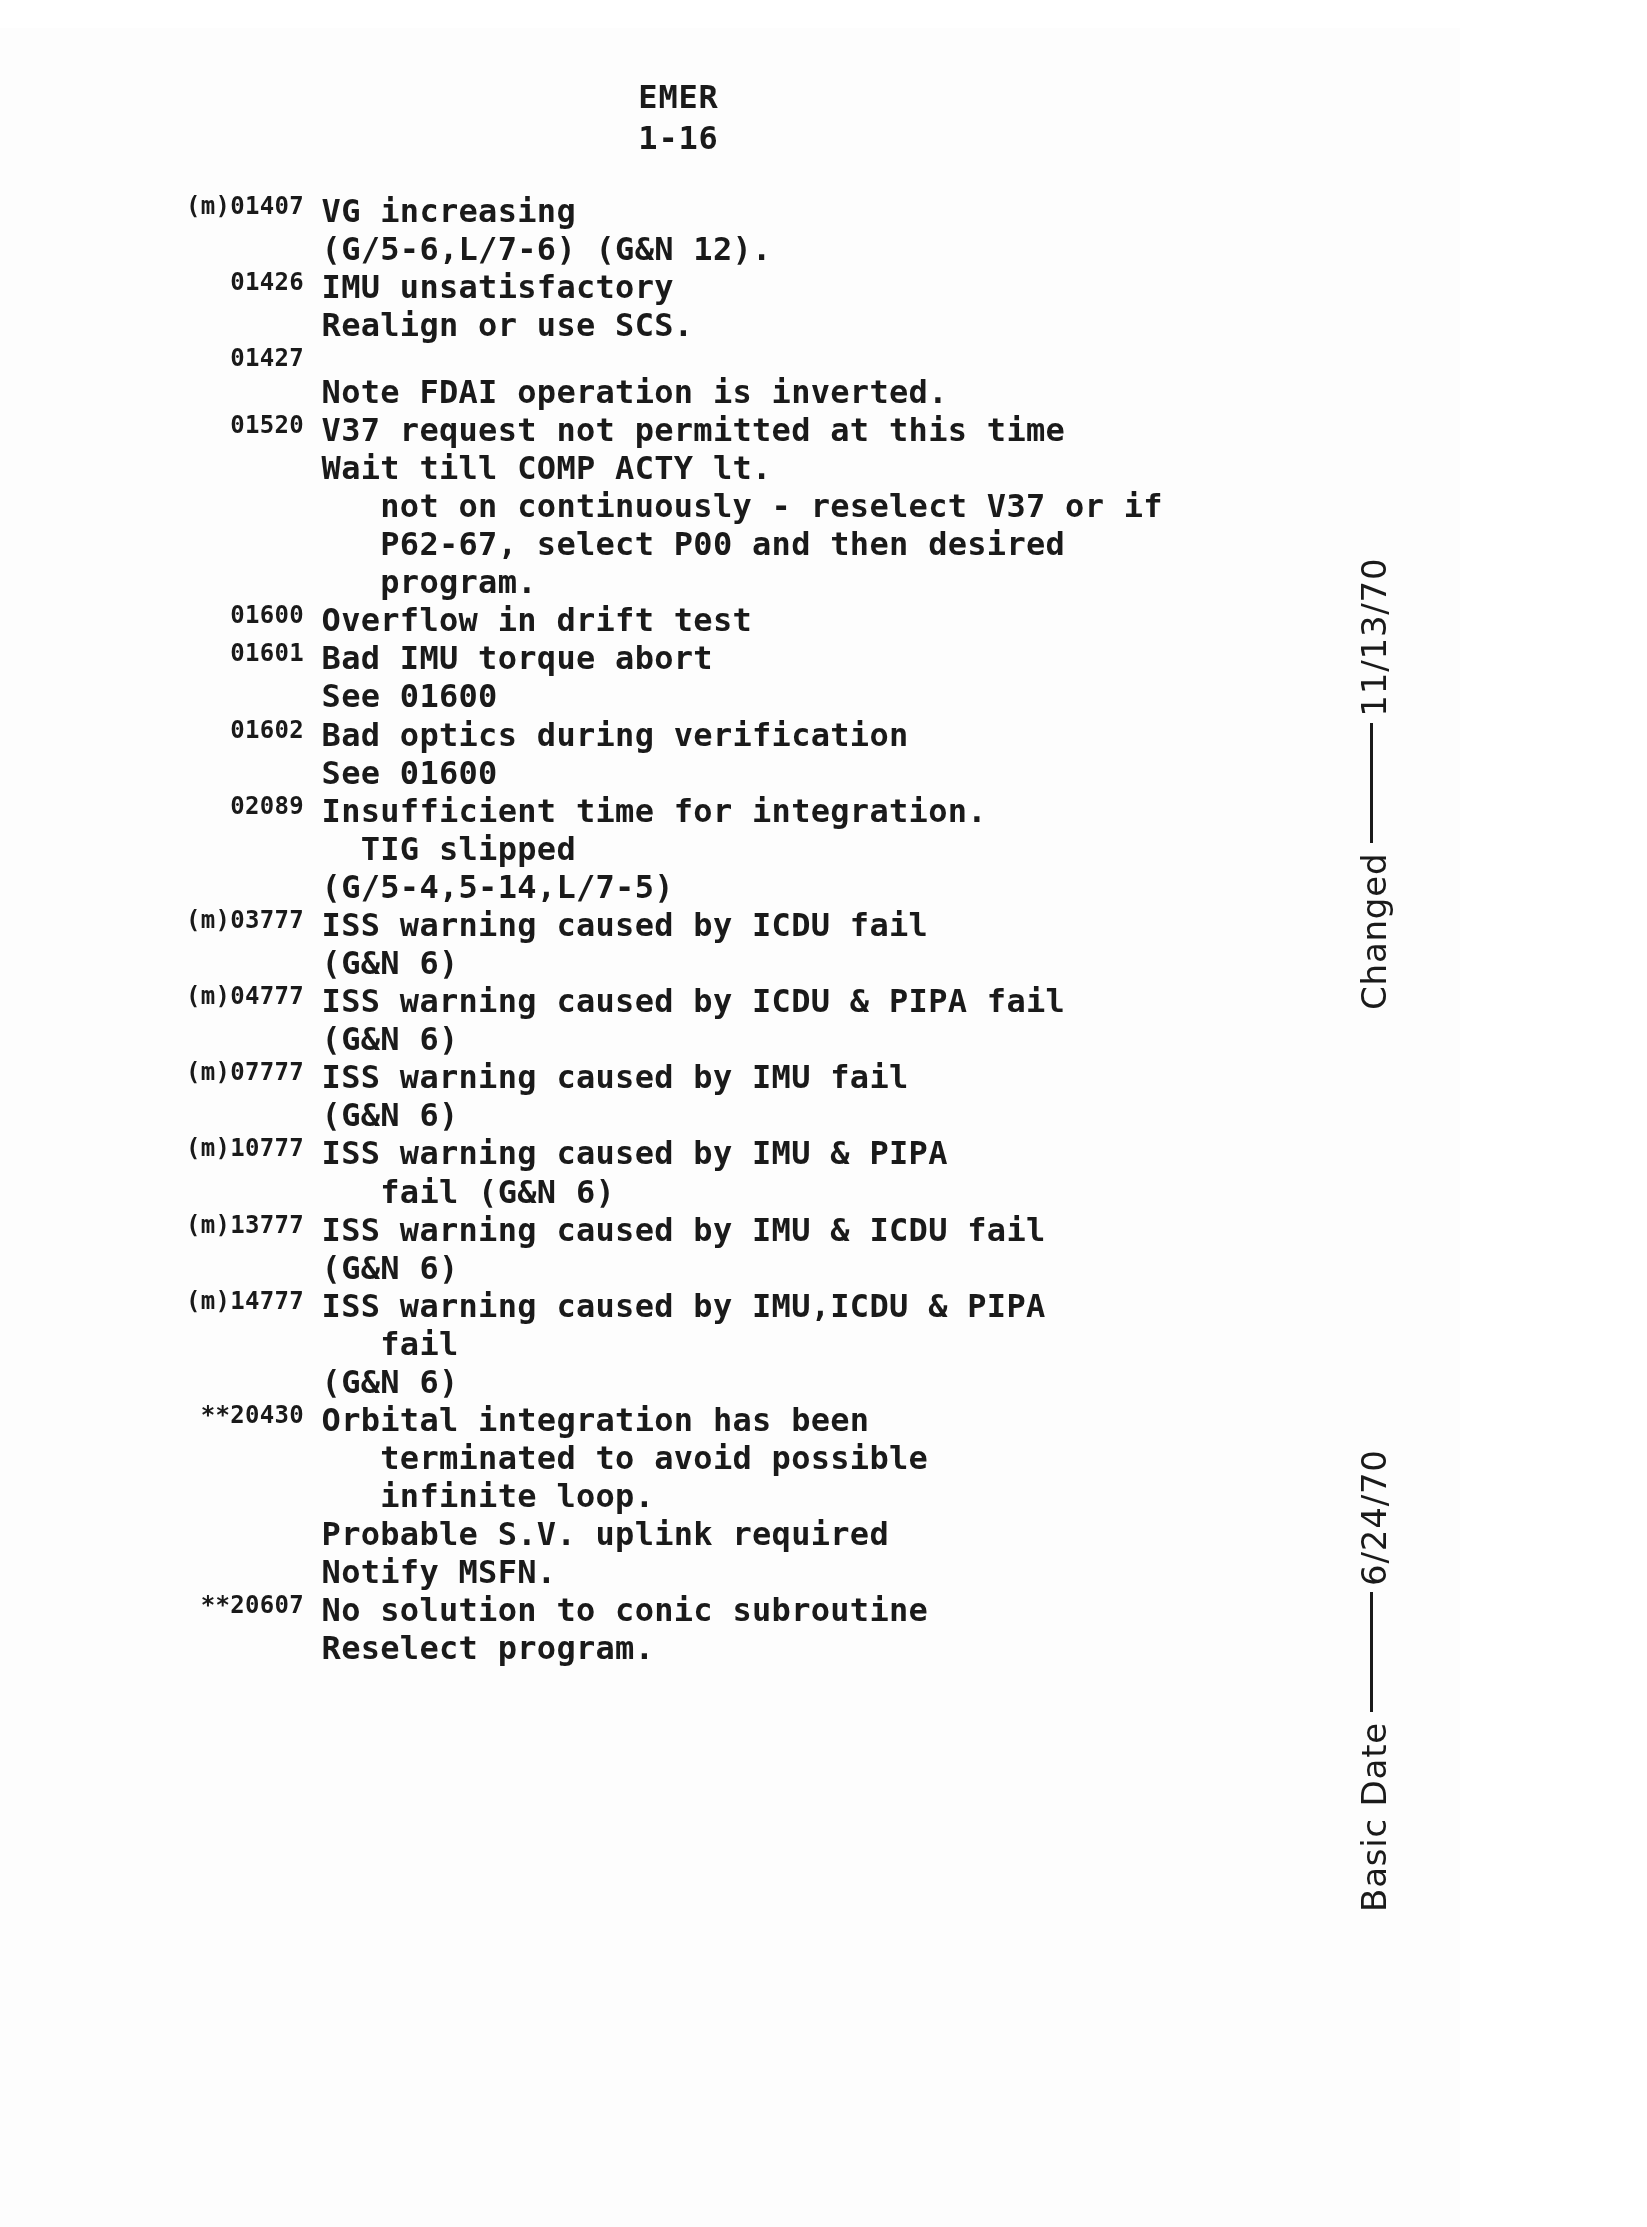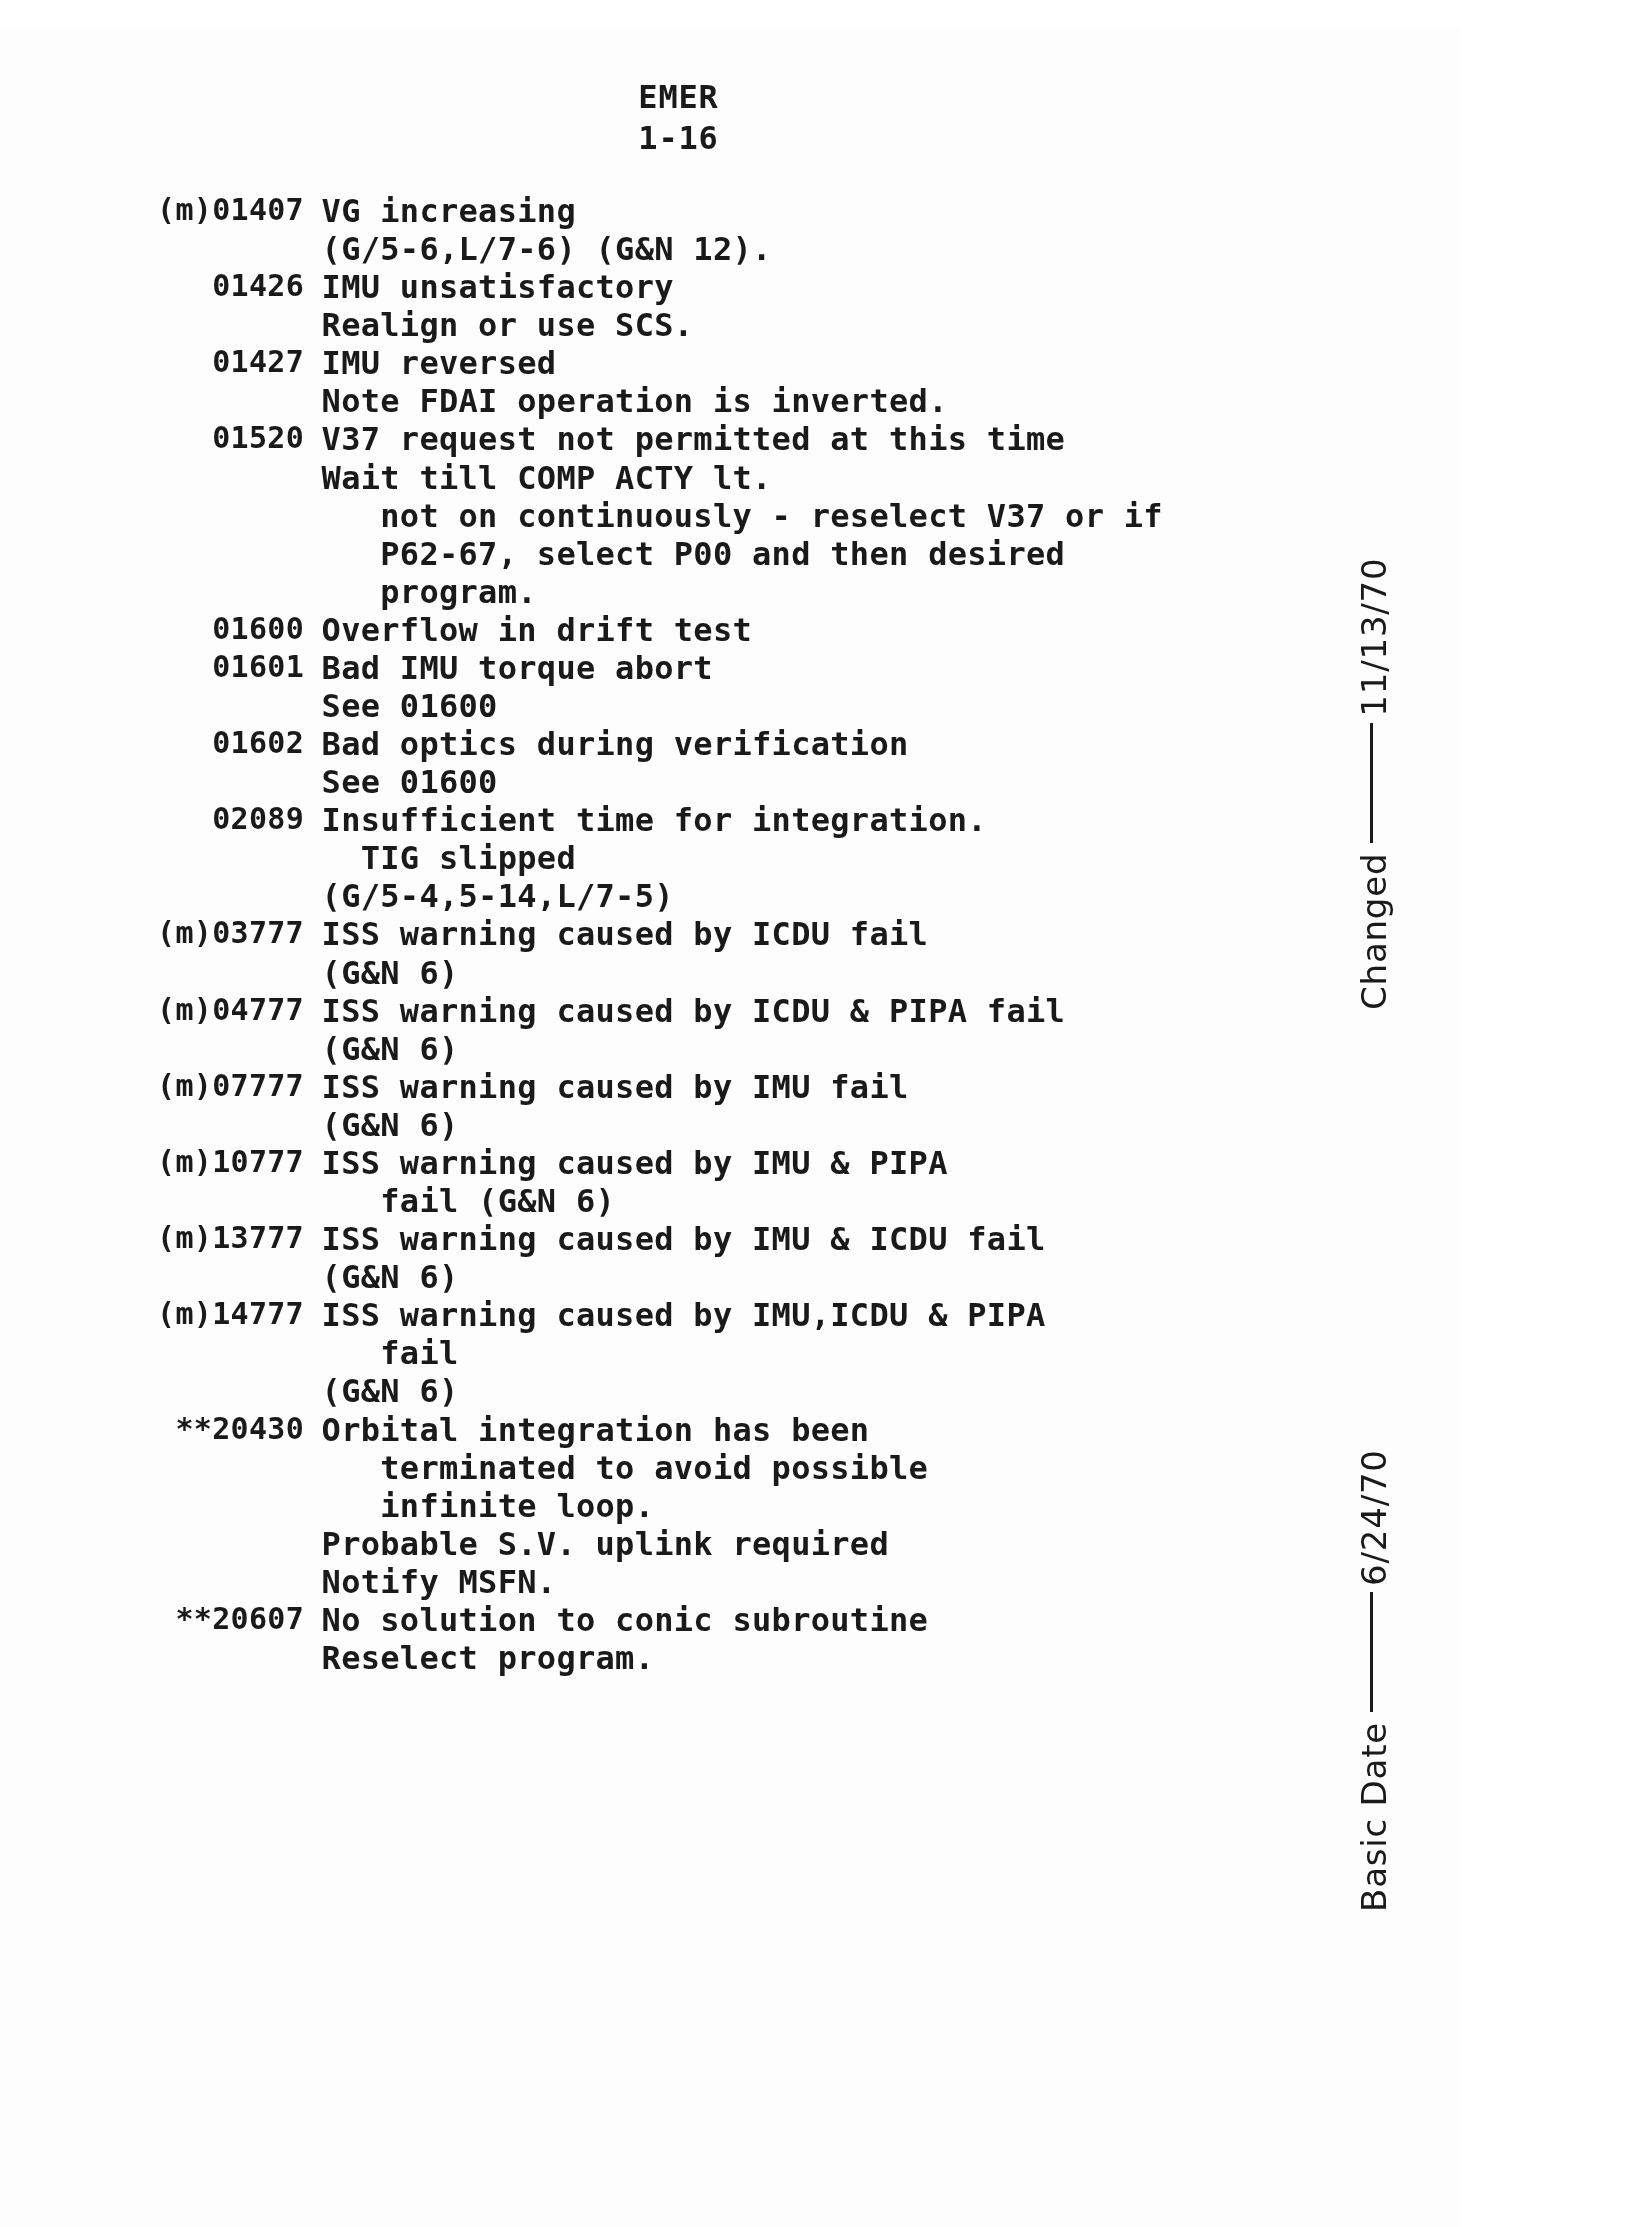--- a/index.html
+++ b/index.html
@@ -56,21 +56,21 @@
     font-weight: 700;
     line-height: 1.19;
     letter-spacing: 0.3px;
     white-space: pre;
   }
   .code {
     width: 240px;
     flex: 0 0 240px;
     text-align: right;
     padding-right: 17.6px;
-    font-size: 30px;
+    font-size: 24px;
     font-weight: 700;
     white-space: pre;
   }
   .text {
     flex: 1 1 auto;
     white-space: pre;
   }
   .cont .code {
     visibility: hidden;
   }
@@ -122,21 +122,21 @@
   <div class="listing">
       <div class="entry">
         <div class="row"><span class="code">(m)01407</span><span class="text">VG increasing</span></div>
         <div class="row cont"><span class="code">(m)01407</span><span class="text">(G/5-6,L/7-6) (G&amp;N 12).</span></div>
       </div>
       <div class="entry">
         <div class="row"><span class="code">01426</span><span class="text">IMU unsatisfactory</span></div>
         <div class="row cont"><span class="code">01426</span><span class="text">Realign or use SCS.</span></div>
       </div>
       <div class="entry">
-        <div class="row"><span class="code">01427</span><span class="text">IMU reversed</span></div>
+        <div class="row"><span class="code">01427</span></div>
         <div class="row cont"><span class="code">01427</span><span class="text">Note FDAI operation is inverted.</span></div>
       </div>
       <div class="entry">
         <div class="row"><span class="code">01520</span><span class="text">V37 request not permitted at this time</span></div>
         <div class="row cont"><span class="code">01520</span><span class="text">Wait till COMP ACTY lt.</span></div>
         <div class="row cont"><span class="code">01520</span><span class="text">   not on continuously - reselect V37 or if</span></div>
         <div class="row cont"><span class="code">01520</span><span class="text">   P62-67, select P00 and then desired</span></div>
         <div class="row cont"><span class="code">01520</span><span class="text">   program.</span></div>
       </div>
       <div class="entry">

